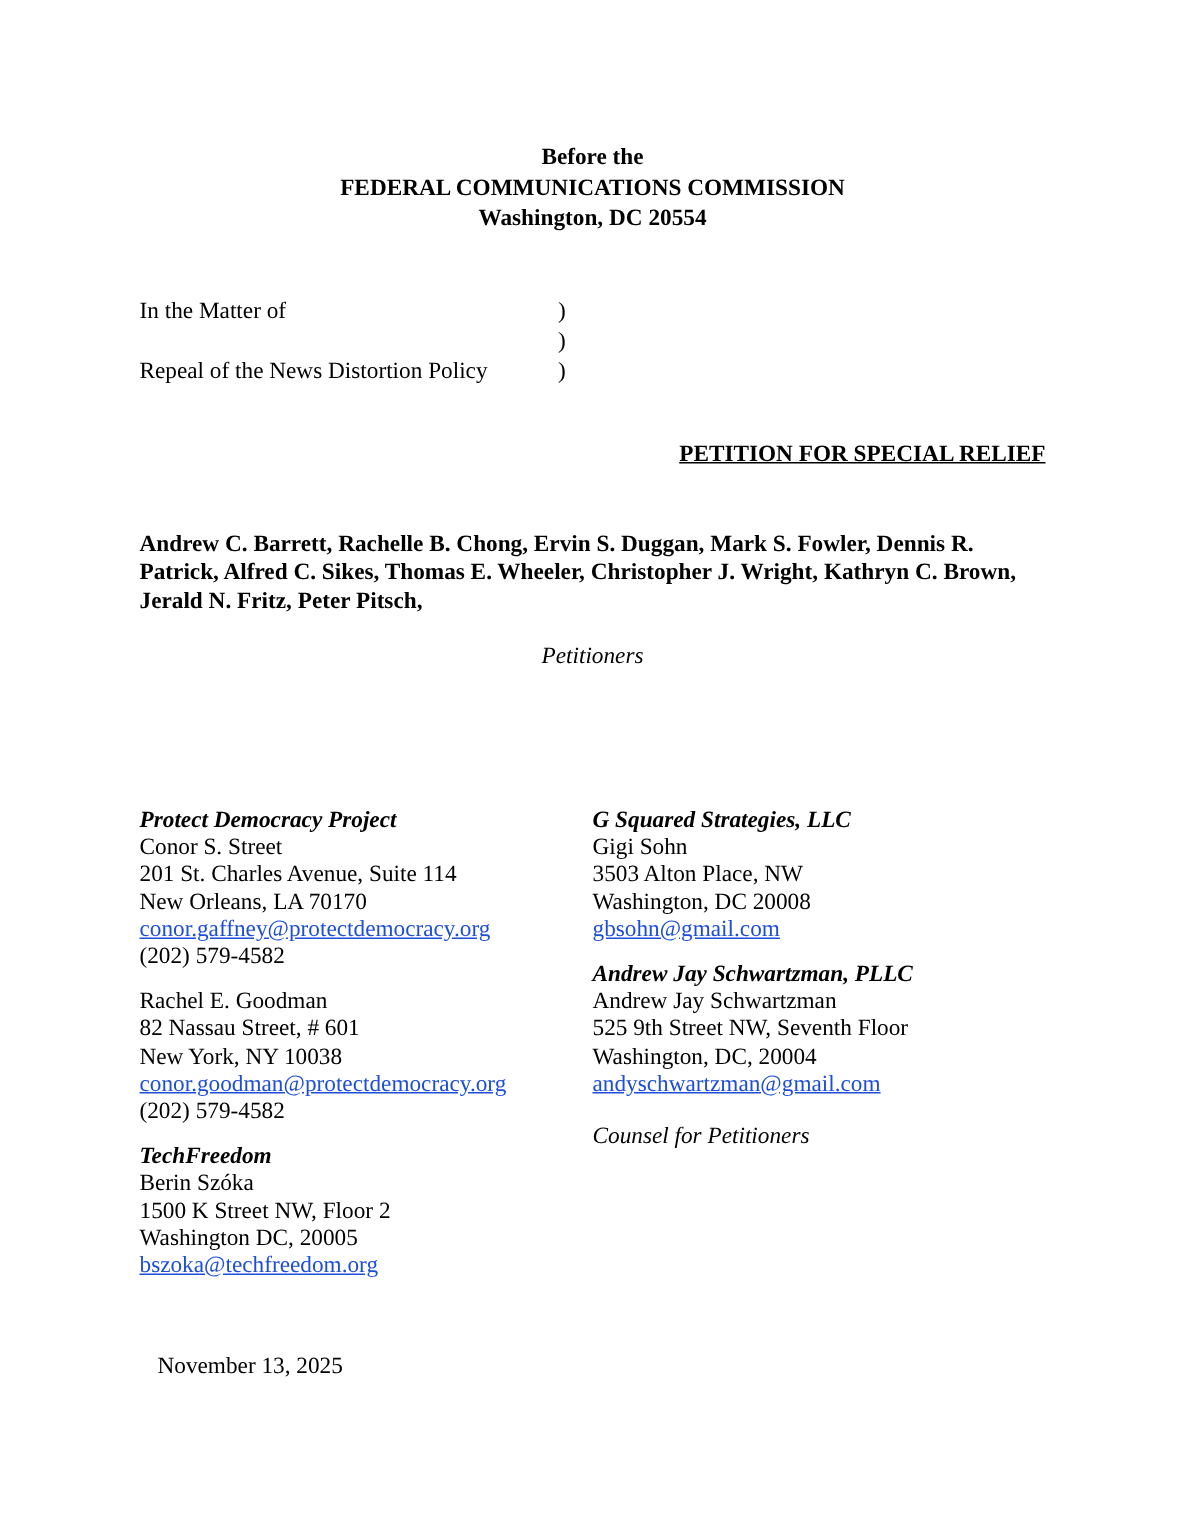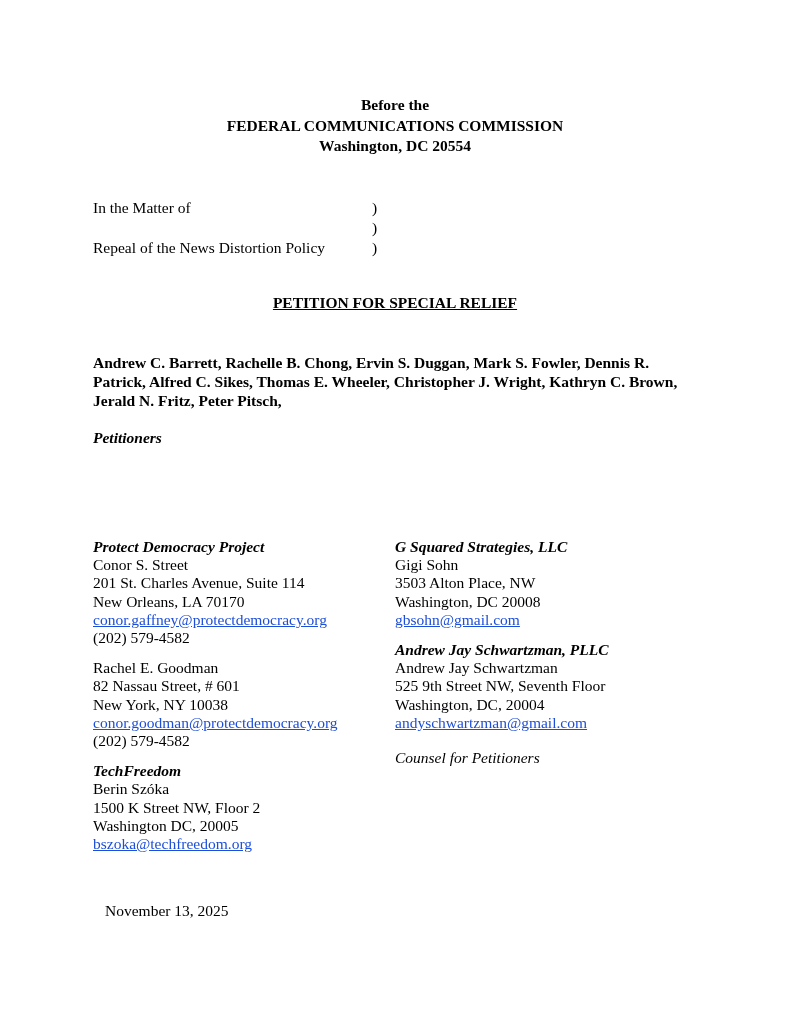--- a/index.html
+++ b/index.html
@@ -21,35 +21,34 @@
     text-align: center;
     font-weight: bold;
     line-height: 20.5px;
   }
   .caption { margin-top: 41px; line-height: 20px; }
   .caption-row { display: flex; min-height: 20px; }
   .caption-label { width: 279px; flex: 0 0 279px; }
   .caption-paren { flex: 0 0 auto; }
   .petition-title {
     margin-top: 36px;
-    text-align: center;
+    text-align: right;
     font-weight: bold;
     text-decoration: underline;
   }
   .names {
     margin-top: 41px;
     text-align: left;
     font-weight: bold;
     line-height: 19px;
   }
   .petitioners {
     margin-top: 19px;
-    text-align: left;
+    text-align: center;
     font-style: italic;
-    font-weight: bold;
   }
   .columns { margin-top: 91px; display: flex; }
   .col-left { flex: 0 0 302px; }
   .col-right { flex: 1 1 auto; }
   .block { margin-top: 12px; }
   .block:first-child { margin-top: 0; }
   .org { font-weight: bold; font-style: italic; }
   .link {
     color: #1d4ed8;
     text-decoration: underline;

